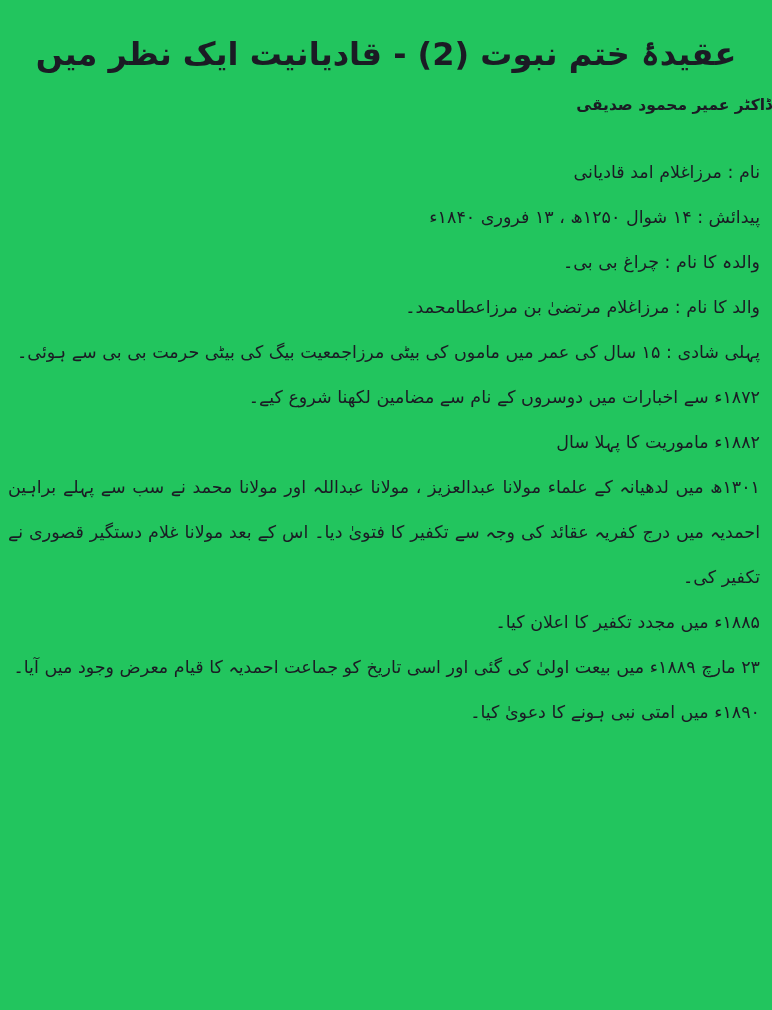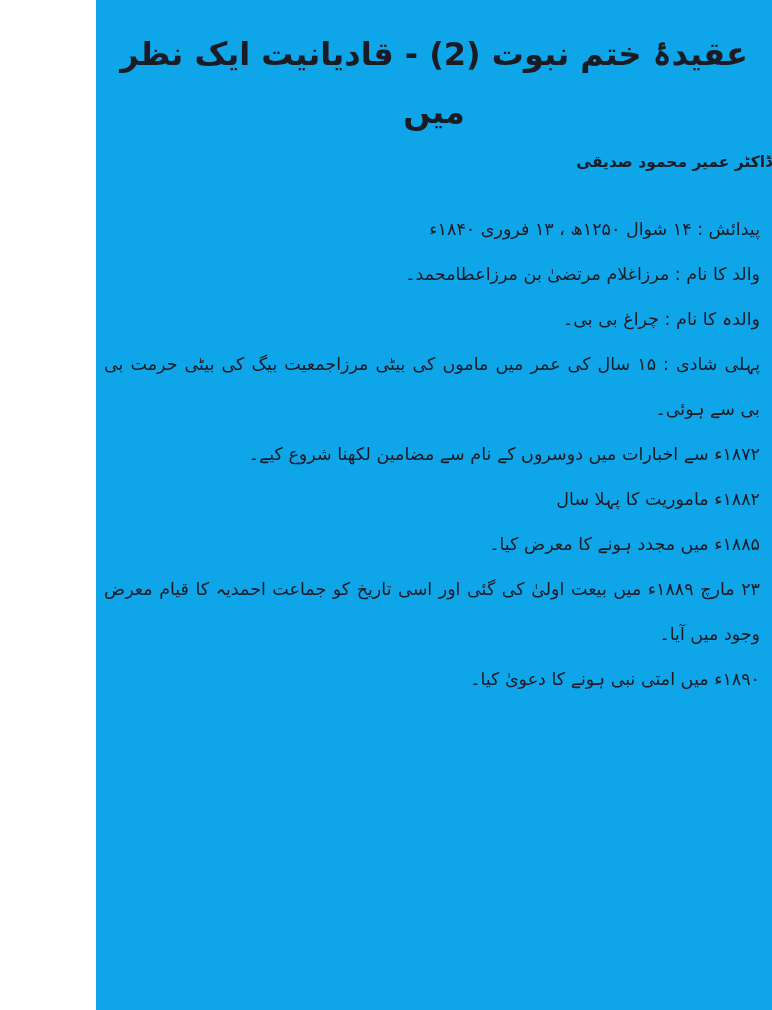--- a/index.html
+++ b/index.html
@@ -9,24 +9,24 @@
   }
   body {
     width: 772px;
     height: 1010px;
     overflow: hidden;
     font-family: "DejaVu Sans", sans-serif;
     color: #1b1b24;
     direction: rtl;
   }
   .page {
-    width: 676px;
+    width: 772px;
     height: 1010px;
     box-sizing: border-box;
-    background: #0ea5e9;
+    background: #22c55e;
     margin-left: 32px;
   }
   .doc-header {
     padding-top: 26px;
   }
   .doc-title {
     margin: 0 24px;
     text-align: center;
     font-size: 32px;
     font-weight: 700;
@@ -62,24 +62,26 @@
 <body>
 
 <div class="page">
 
   <header class="doc-header">
     <h1 class="doc-title">عقیدۂ ختم نبوت (2) - قادیانیت ایک نظر میں</h1>
     <div class="doc-author">ڈاکٹر عمیر محمود صدیقی</div>
   </header>
 
   <main class="doc-body">
+    <p>نام : مرزاغلام امد قادیانی</p>
     <p>پیدائش : ۱۴ شوال ۱۲۵۰ھ ، ۱۳ فروری ۱۸۴۰ء</p>
+    <p>والدہ کا نام : چراغ بی بی۔</p>
     <p>والد کا نام : مرزاغلام مرتضیٰ بن مرزاعطامحمد۔</p>
-    <p>والدہ کا نام : چراغ بی بی۔</p>
     <p>پہلی شادی : ۱۵ سال کی عمر میں ماموں کی بیٹی مرزاجمعیت بیگ کی بیٹی حرمت بی بی سے ہوئی۔</p>
     <p>۱۸۷۲ء سے اخبارات میں دوسروں کے نام سے مضامین لکھنا شروع کیے۔</p>
     <p>۱۸۸۲ء ماموریت کا پہلا سال</p>
-    <p>۱۸۸۵ء میں مجدد ہونے کا معرض کیا۔</p>
+    <p>۱۳۰۱ھ میں لدھیانہ کے علماء مولانا عبدالعزیز ، مولانا عبداللہ اور مولانا محمد نے سب سے پہلے براہین احمدیہ میں درج کفریہ عقائد کی وجہ سے تکفیر کا فتویٰ دیا۔ اس کے بعد مولانا غلام دستگیر قصوری نے تکفیر کی۔</p>
+    <p>۱۸۸۵ء میں مجدد تکفیر کا اعلان کیا۔</p>
     <p>۲۳ مارچ ۱۸۸۹ء میں بیعت اولیٰ کی گئی اور اسی تاریخ کو جماعت احمدیہ کا قیام معرض وجود میں آیا۔</p>
     <p>۱۸۹۰ء میں امتی نبی ہونے کا دعویٰ کیا۔</p>
   </main>
 
 </div>
 
 </body></html>

